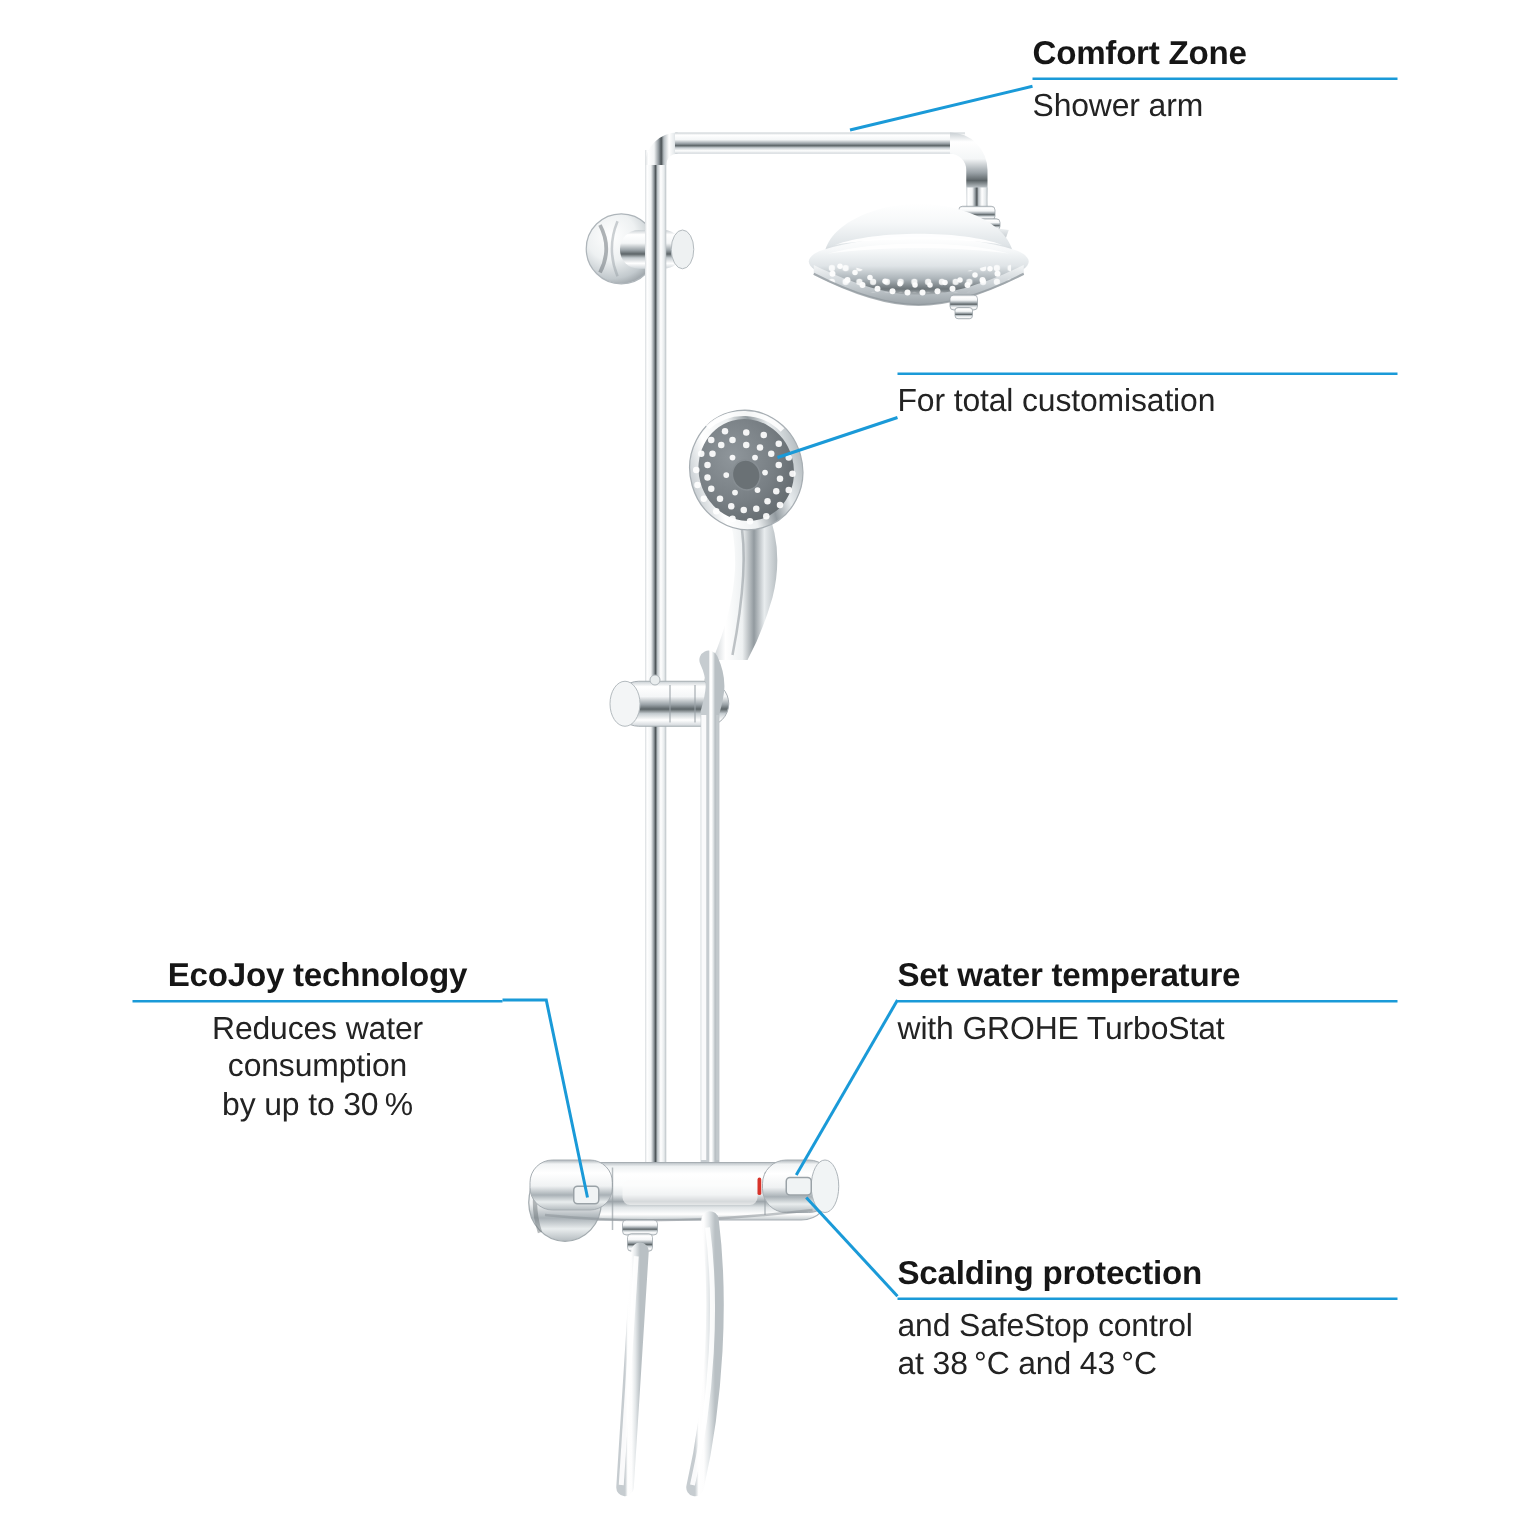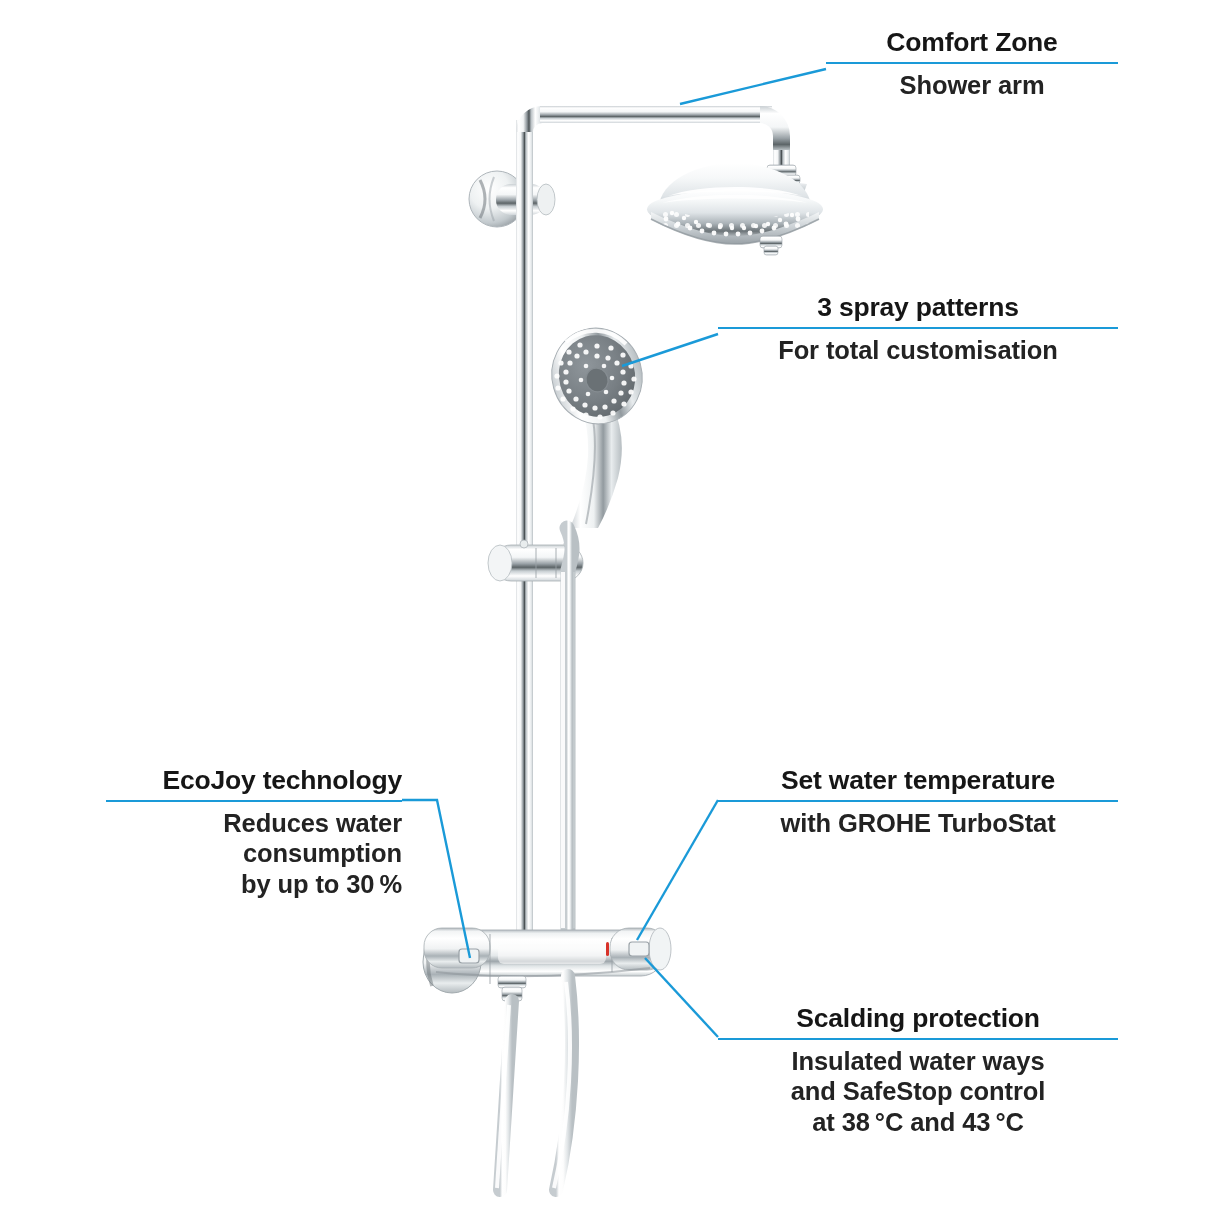--- a/index.html
+++ b/index.html
@@ -27,28 +27,28 @@
     height:2px;
     background:#1a9ad8;
     margin-top:5px;
     margin-bottom:6px;
     width:100%;
   }
   .callout .body{
     font-size:25.5px;
     line-height:1.20;
     color:#232323;
-    font-weight:700;
+    font-weight:400;
     letter-spacing:-0.1px;
     white-space:nowrap;
   }
   .callout.right .title,
-  .callout.right .body{text-align:center;}
+  .callout.right .body{text-align:left;}
   .callout.left .title,
-  .callout.left .body{text-align:right;}
+  .callout.left .body{text-align:center;}
 
   
   #co-comfort{left:826px;top:28px;width:292px;}
   #co-spray{left:718px;top:293px;width:400px;}
   #co-eco{left:106px;top:766px;width:296px;}
   #co-settemp{left:718px;top:766px;width:400px;}
   #co-scald{left:718px;top:1004px;width:400px;}
 
   #leaders{position:absolute;left:0;top:0;width:1214px;height:1214px;}
   #product{position:absolute;left:0;top:0;width:1214px;height:1214px;}
@@ -363,21 +363,20 @@
     </g>
   </svg>
 
   <div class="callout right" id="co-comfort">
     <div class="title">Comfort Zone</div>
     <div class="rule"></div>
     <div class="body">Shower arm</div>
   </div>
 
   <div class="callout right" id="co-spray">
-    <div class="title">3 spray patterns</div>
     <div class="rule"></div>
     <div class="body">For total customisation</div>
   </div>
 
   <div class="callout left" id="co-eco">
     <div class="title">EcoJoy technology</div>
     <div class="rule"></div>
     <div class="body">Reduces water</div>
     <div class="body">consumption</div>
     <div class="body">by up to 30 %</div>
@@ -385,18 +384,17 @@
 
   <div class="callout right" id="co-settemp">
     <div class="title">Set water temperature</div>
     <div class="rule"></div>
     <div class="body">with GROHE TurboStat</div>
   </div>
 
   <div class="callout right" id="co-scald">
     <div class="title">Scalding protection</div>
     <div class="rule"></div>
-    <div class="body">Insulated water ways</div>
     <div class="body">and SafeStop control</div>
     <div class="body">at 38 °C and 43 °C</div>
   </div>
 
 </div>
 
 </body></html>

